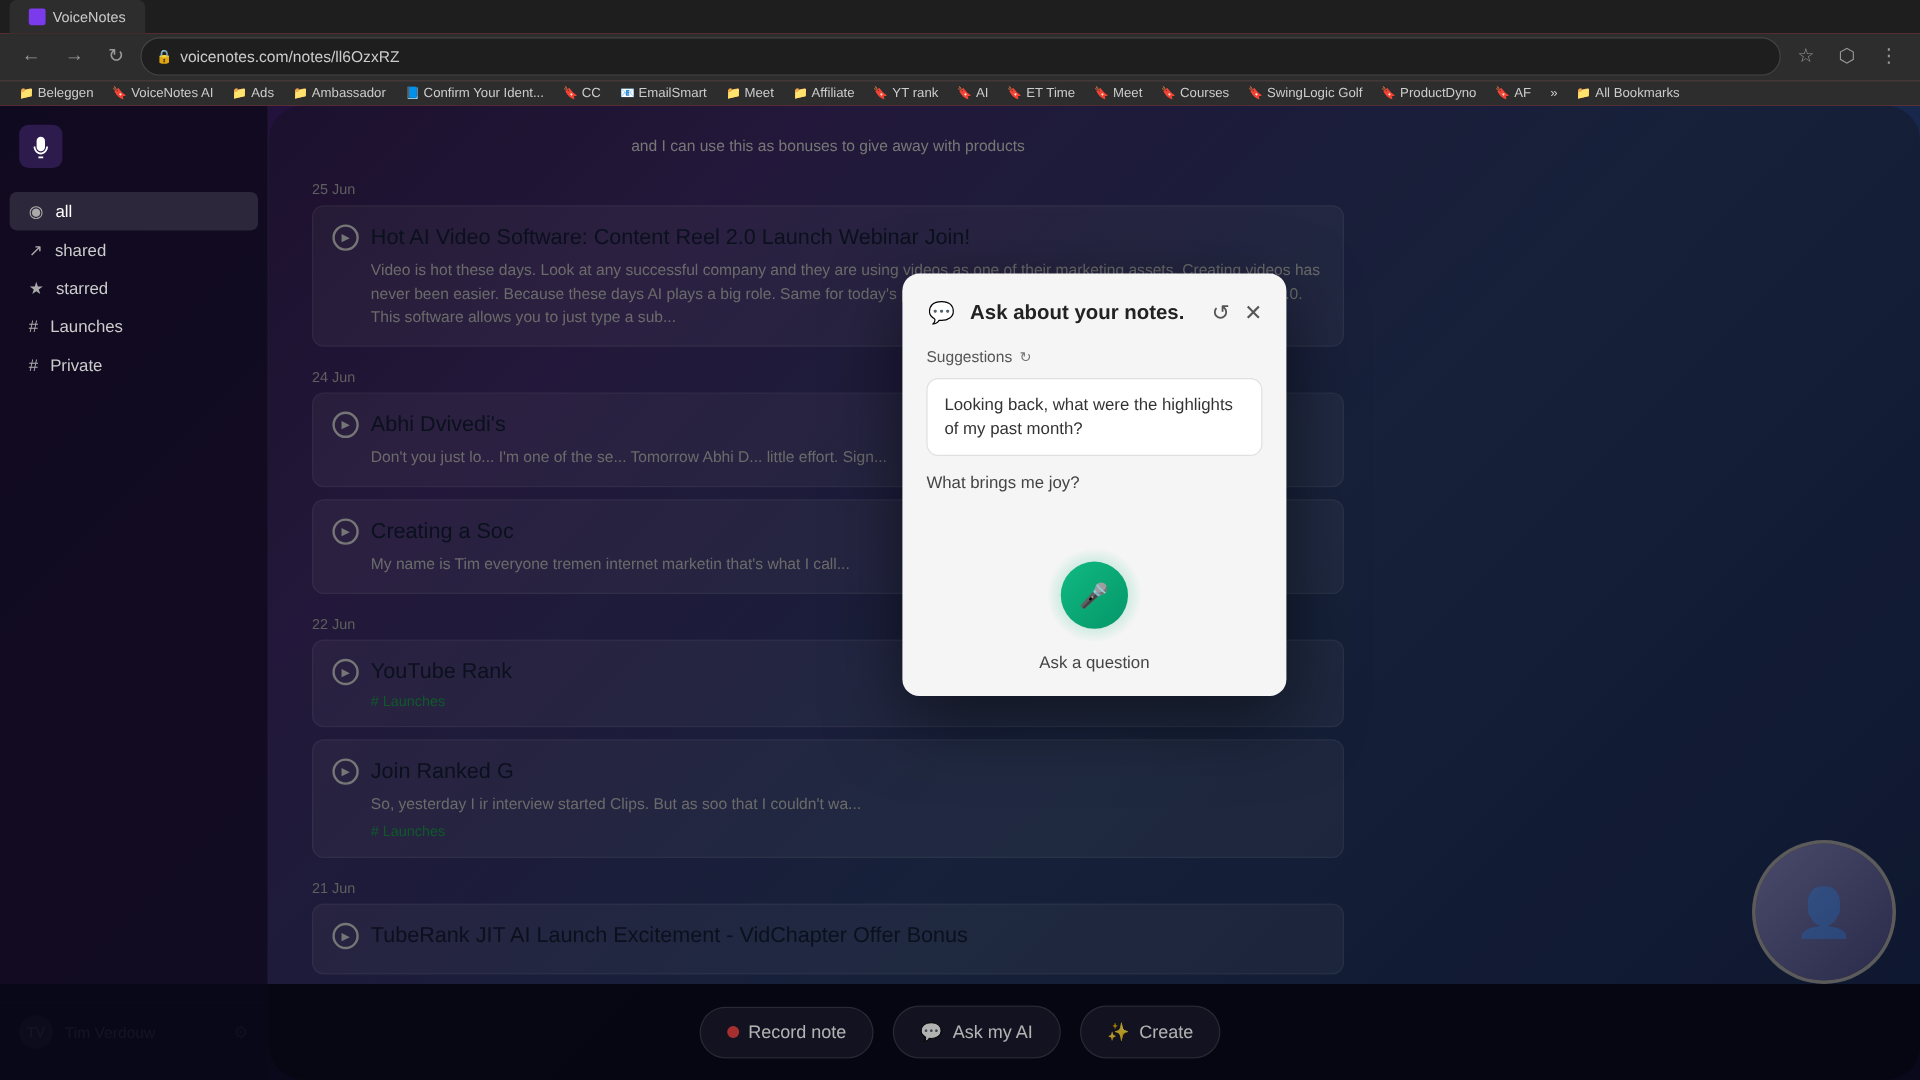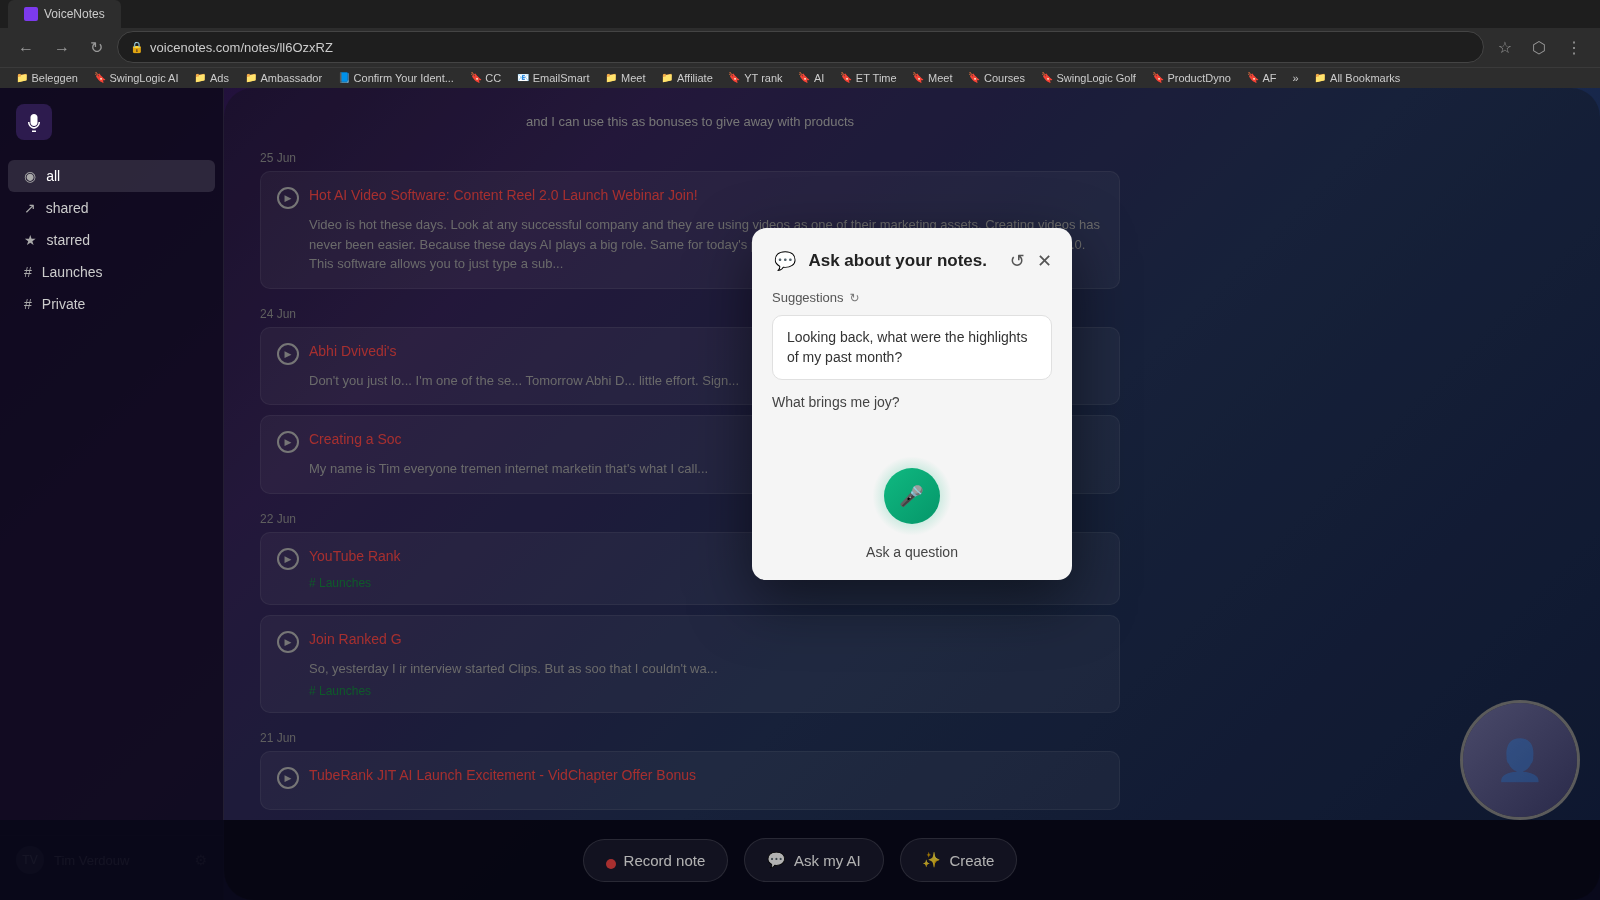--- a/index.html
+++ b/index.html
@@ -210,22 +210,22 @@
       border-radius: 50%;
       display: flex;
       align-items: center;
       justify-content: center;
       flex-shrink: 0;
       margin-top: 1px;
       color: #aaa;
       font-size: 9px;
     }
     .note-title {
-      color: #ef4444;
-      font-size: 14px;
+      color: #0f172a;
+      font-size: 18px;
       font-weight: 500;
       line-height: 1.3;
     }
     .note-excerpt {
       color: #999;
       font-size: 13px;
       line-height: 1.5;
       margin-left: 32px;
       display: -webkit-box;
       -webkit-line-clamp: 3;
@@ -388,21 +388,20 @@
       border: none;
       cursor: pointer;
       font-size: 15px;
       font-weight: 500;
       transition: opacity 0.15s;
     }
     .btn-record {
       background: #1a1a2e;
       border: 1px solid rgba(255,255,255,0.15);
       color: white;
-      align-items: flex-end;
     }
     .btn-record .dot {
       width: 10px;
       height: 10px;
       background: #ef4444;
       border-radius: 50%;
     }
     .btn-ask-ai {
       background: #1a1a2e;
       border: 1px solid rgba(255,255,255,0.15);
@@ -473,21 +472,21 @@
     <button class="nav-btn">⬡</button>
     <button class="nav-btn">⋮</button>
   </div>
   <div class="bookmark-bar">
     <div class="bookmark-item">
       <span class="bm-icon">📁</span>
         <span>Beleggen</span>
     </div>
     <div class="bookmark-item">
       <span class="bm-icon">🔖</span>
-        <span>SwingLogic AI</span>
+        <span>VoiceNotes AI</span>
     </div>
     <div class="bookmark-item">
       <span class="bm-icon">📁</span>
         <span>Ads</span>
     </div>
     <div class="bookmark-item">
       <span class="bm-icon">📁</span>
         <span>Ambassador</span>
     </div>
     <div class="bookmark-item">

